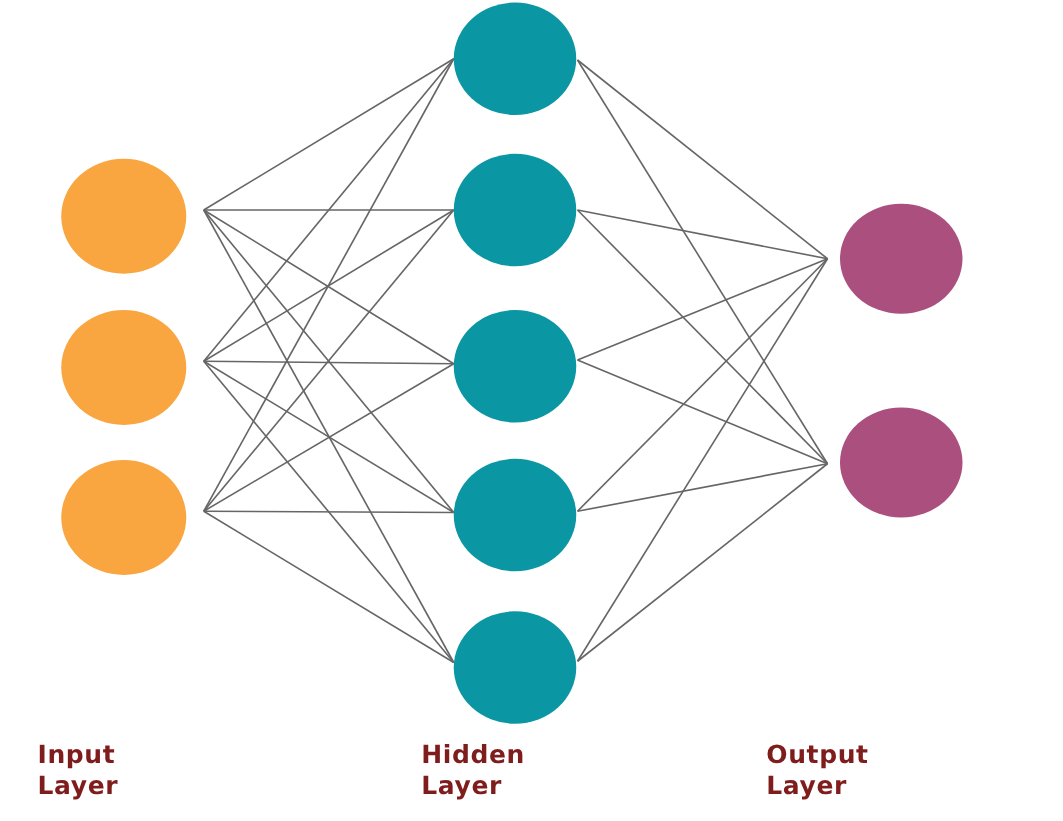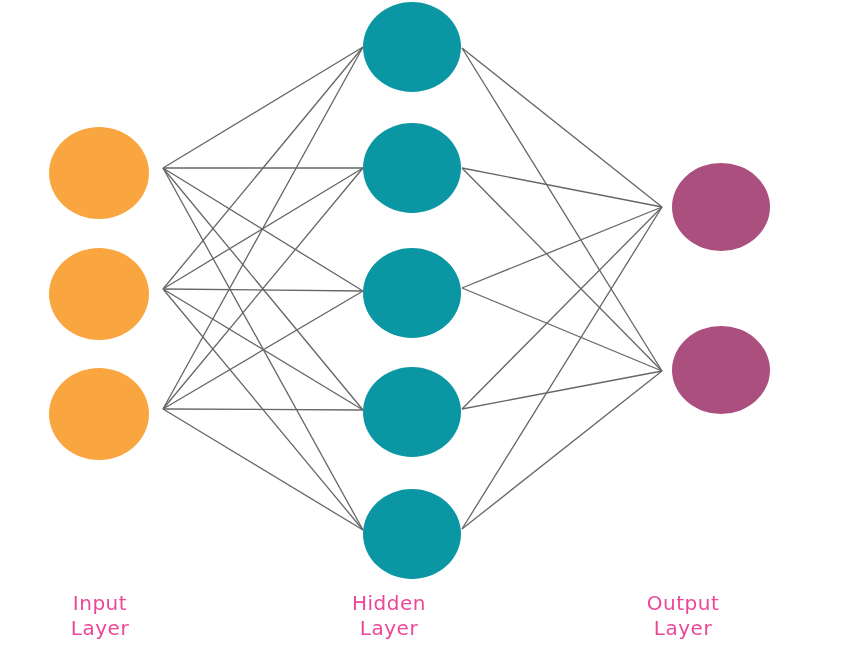--- a/index.html
+++ b/index.html
@@ -17,30 +17,30 @@
   }
   .net-svg {
     position: absolute;
     left: 0;
     top: 0;
   }
   .layer-label {
     position: absolute;
     top: 591px;
     width: 140px;
-    text-align: center;
+    text-align: left;
     font-size: 20px;
-    font-weight: 400;
+    font-weight: 700;
     line-height: 25px;
     letter-spacing: 0.5px;
-    color: #ec4899;
+    color: #7f1d1d;
     white-space: pre-line;
   }
   .layer-label.input  { left: 30px;  }
-  .layer-label.hidden { left: 319px; }
+  .layer-label.hidden { left: 337px; }
   .layer-label.output { left: 613px; }
 </style>
 </head>
 <body>
 
 <div class="canvas">
   <svg class="net-svg" id="net-svg" width="850" height="657" viewBox="0 0 850 657" xmlns="http://www.w3.org/2000/svg">
     <g id="edges">
         <line x1="163" y1="168" x2="363" y2="47" stroke="#666666" stroke-width="1.3"></line>
         <line x1="163" y1="168" x2="363" y2="168" stroke="#666666" stroke-width="1.3"></line>

